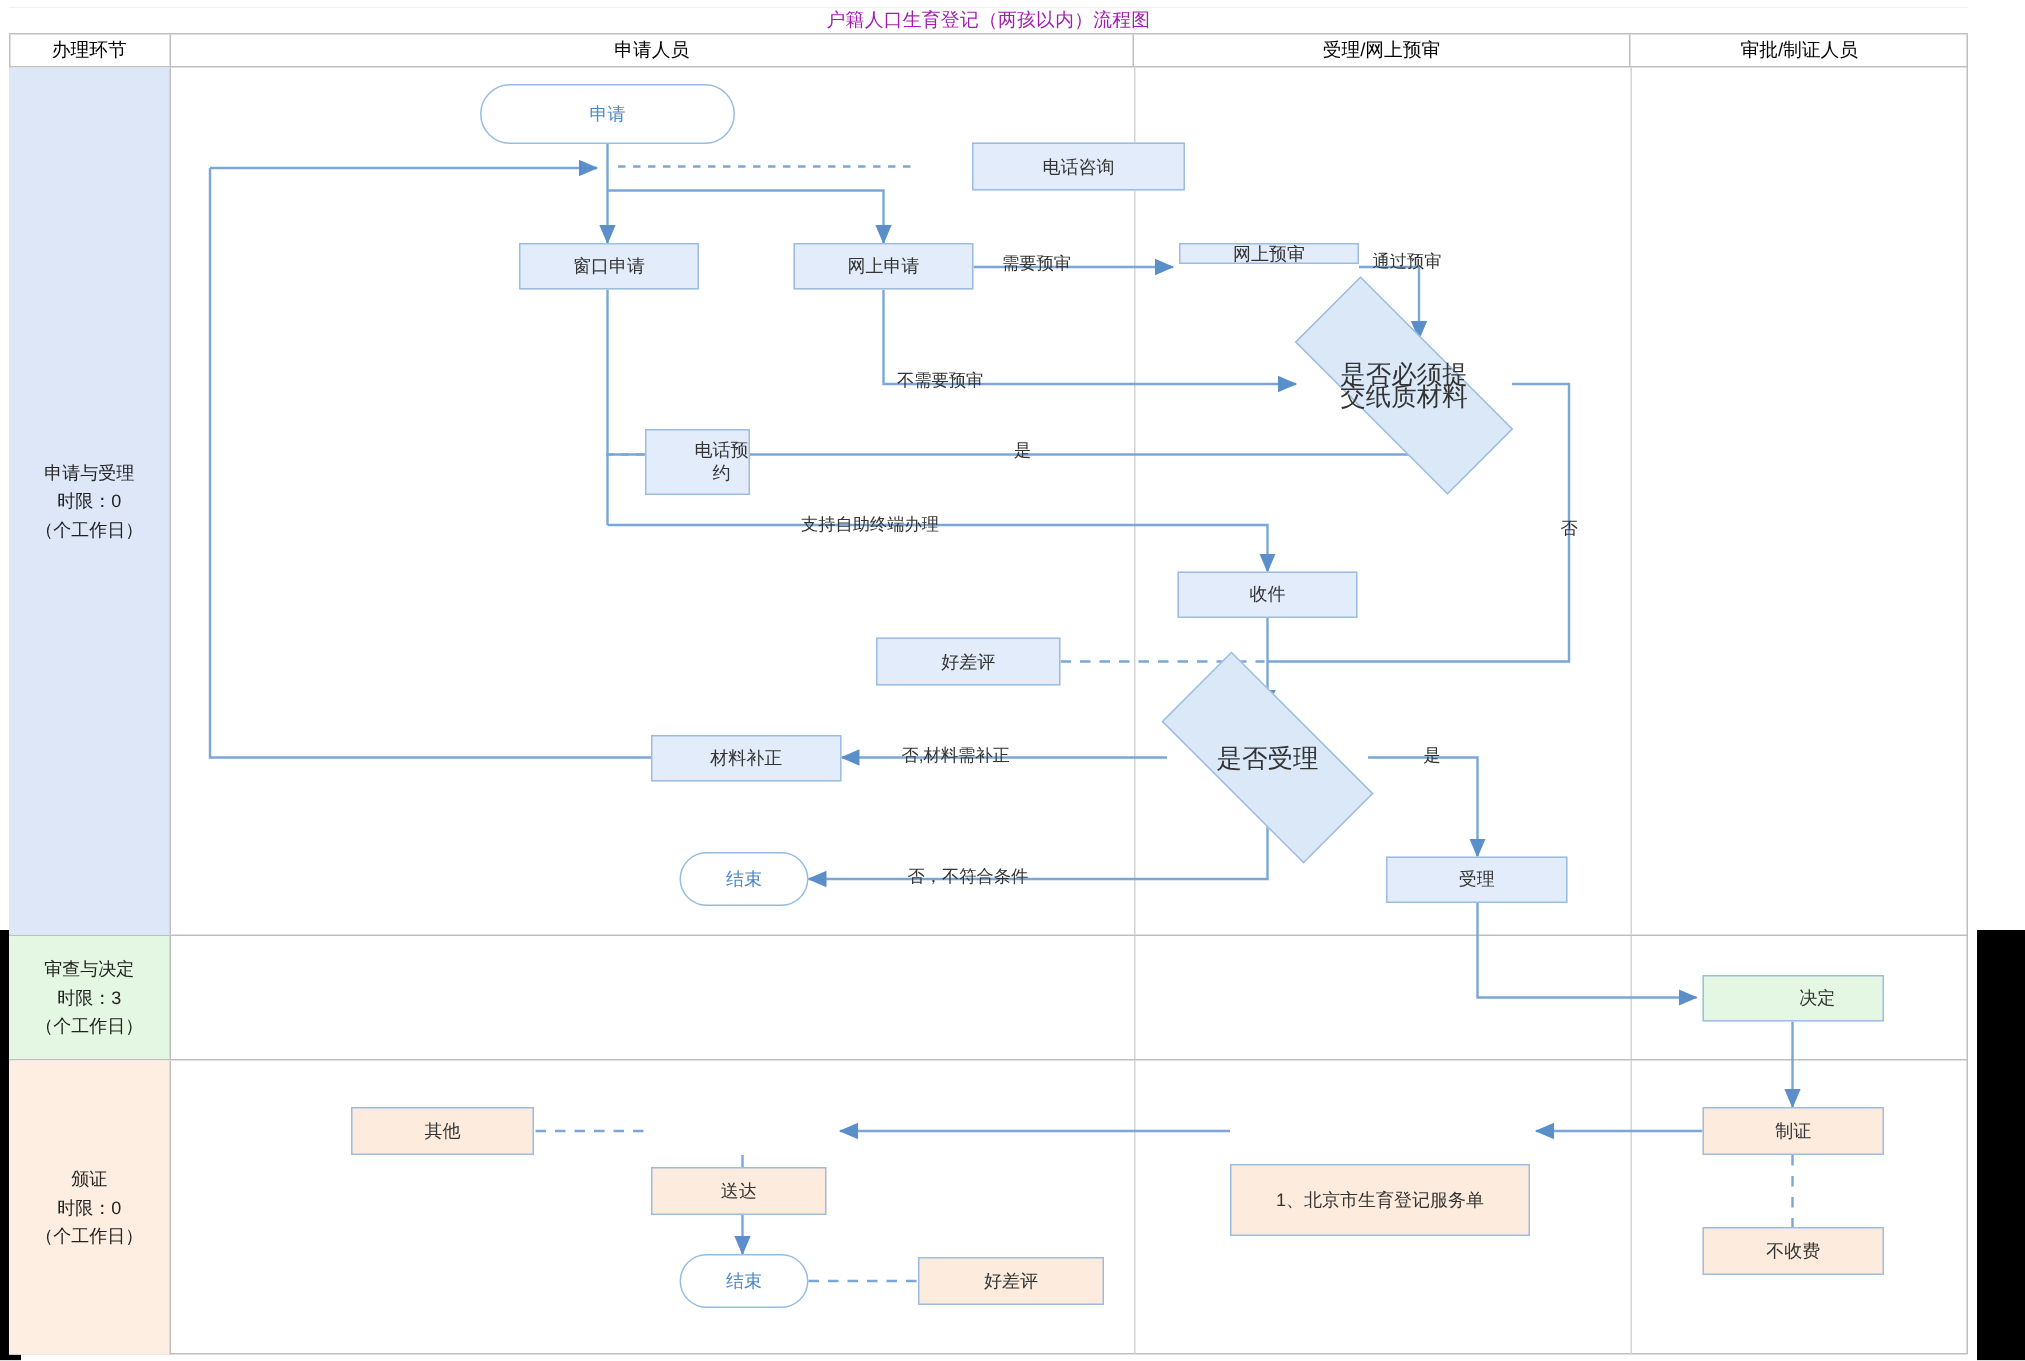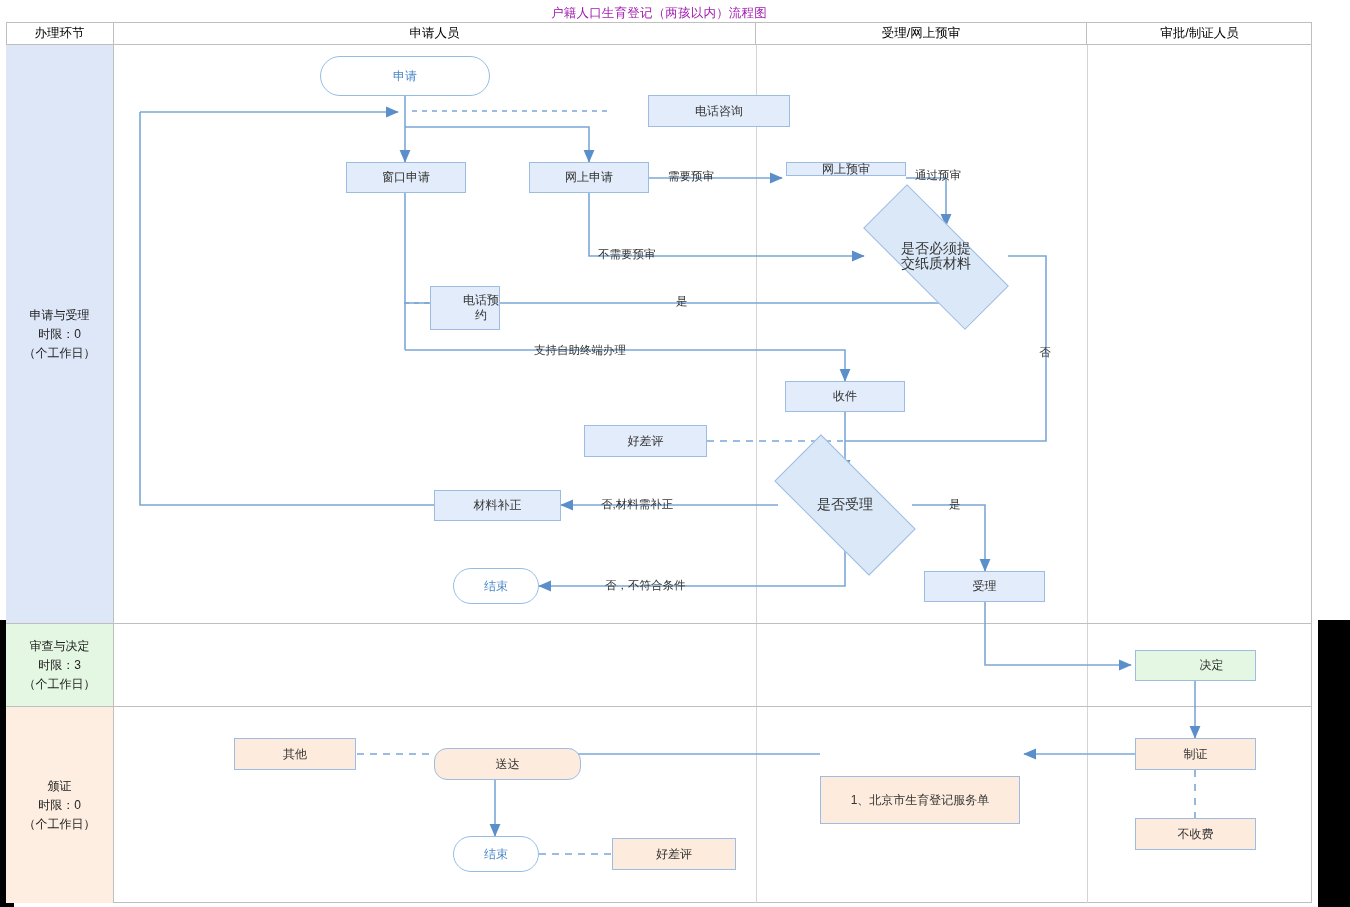--- a/index.html
+++ b/index.html
@@ -110,21 +110,21 @@
     color: #333;
   }
   .diamond-shape {
     position: absolute; left: 0; top: 0; width: 100%; height: 100%;
     background: #dbe8f8;
     border: 1px solid #9cbce2;
     transform: rotate(45deg);
   }
   .diamond-label {
     position: relative; z-index: 2; white-space: pre-line;
-    font-size: 14px; line-height: 15px; font-family: Liberation Mono, monospace;
+    font-size: 17px; line-height: 15px;
   }
 
   
   .edge-label {
     position: absolute;
     font-size: 11.5px; color: #333;
     background: transparent;
     white-space: nowrap;
     line-height: 14px;
   }
@@ -276,21 +276,21 @@
   <div class="node term" style="left:453px; top:568px; width:86px; height:36px;">结束</div>
 
   <div class="node blue" style="left:924px; top:571px; width:121px; height:31px;text-align:center;">受理</div>
 
   <div class="node green" style="left:1135px; top:650px; width:121px; height:31px;">决定</div>
 
   <div class="node orange" style="left:1135px; top:738px; width:121px; height:32px;">制证</div>
 
   <div class="node orange" style="left:820px; top:776px; width:200px; height:48px;">1、北京市生育登记服务单</div>
 
-  <div class="node orange" style="left:434px; top:748px; width:147px; height:32px;border-radius:13px;">送达</div>
+  <div class="node orange" style="left:434px; top:778px; width:117px; height:32px;">送达</div>
 
   <div class="node orange" style="left:234px; top:738px; width:122px; height:32px;">其他</div>
 
   <div class="node term" style="left:453px; top:836px; width:86px; height:36px;">结束</div>
 
   <div class="node orange" style="left:612px; top:838px; width:124px; height:32px;">好差评</div>
 
   <div class="node orange" style="left:1135px; top:818px; width:121px; height:32px;">不收费</div>
 
   <div class="edge-label" style="left:668px; top:169px;">需要预审</div>

